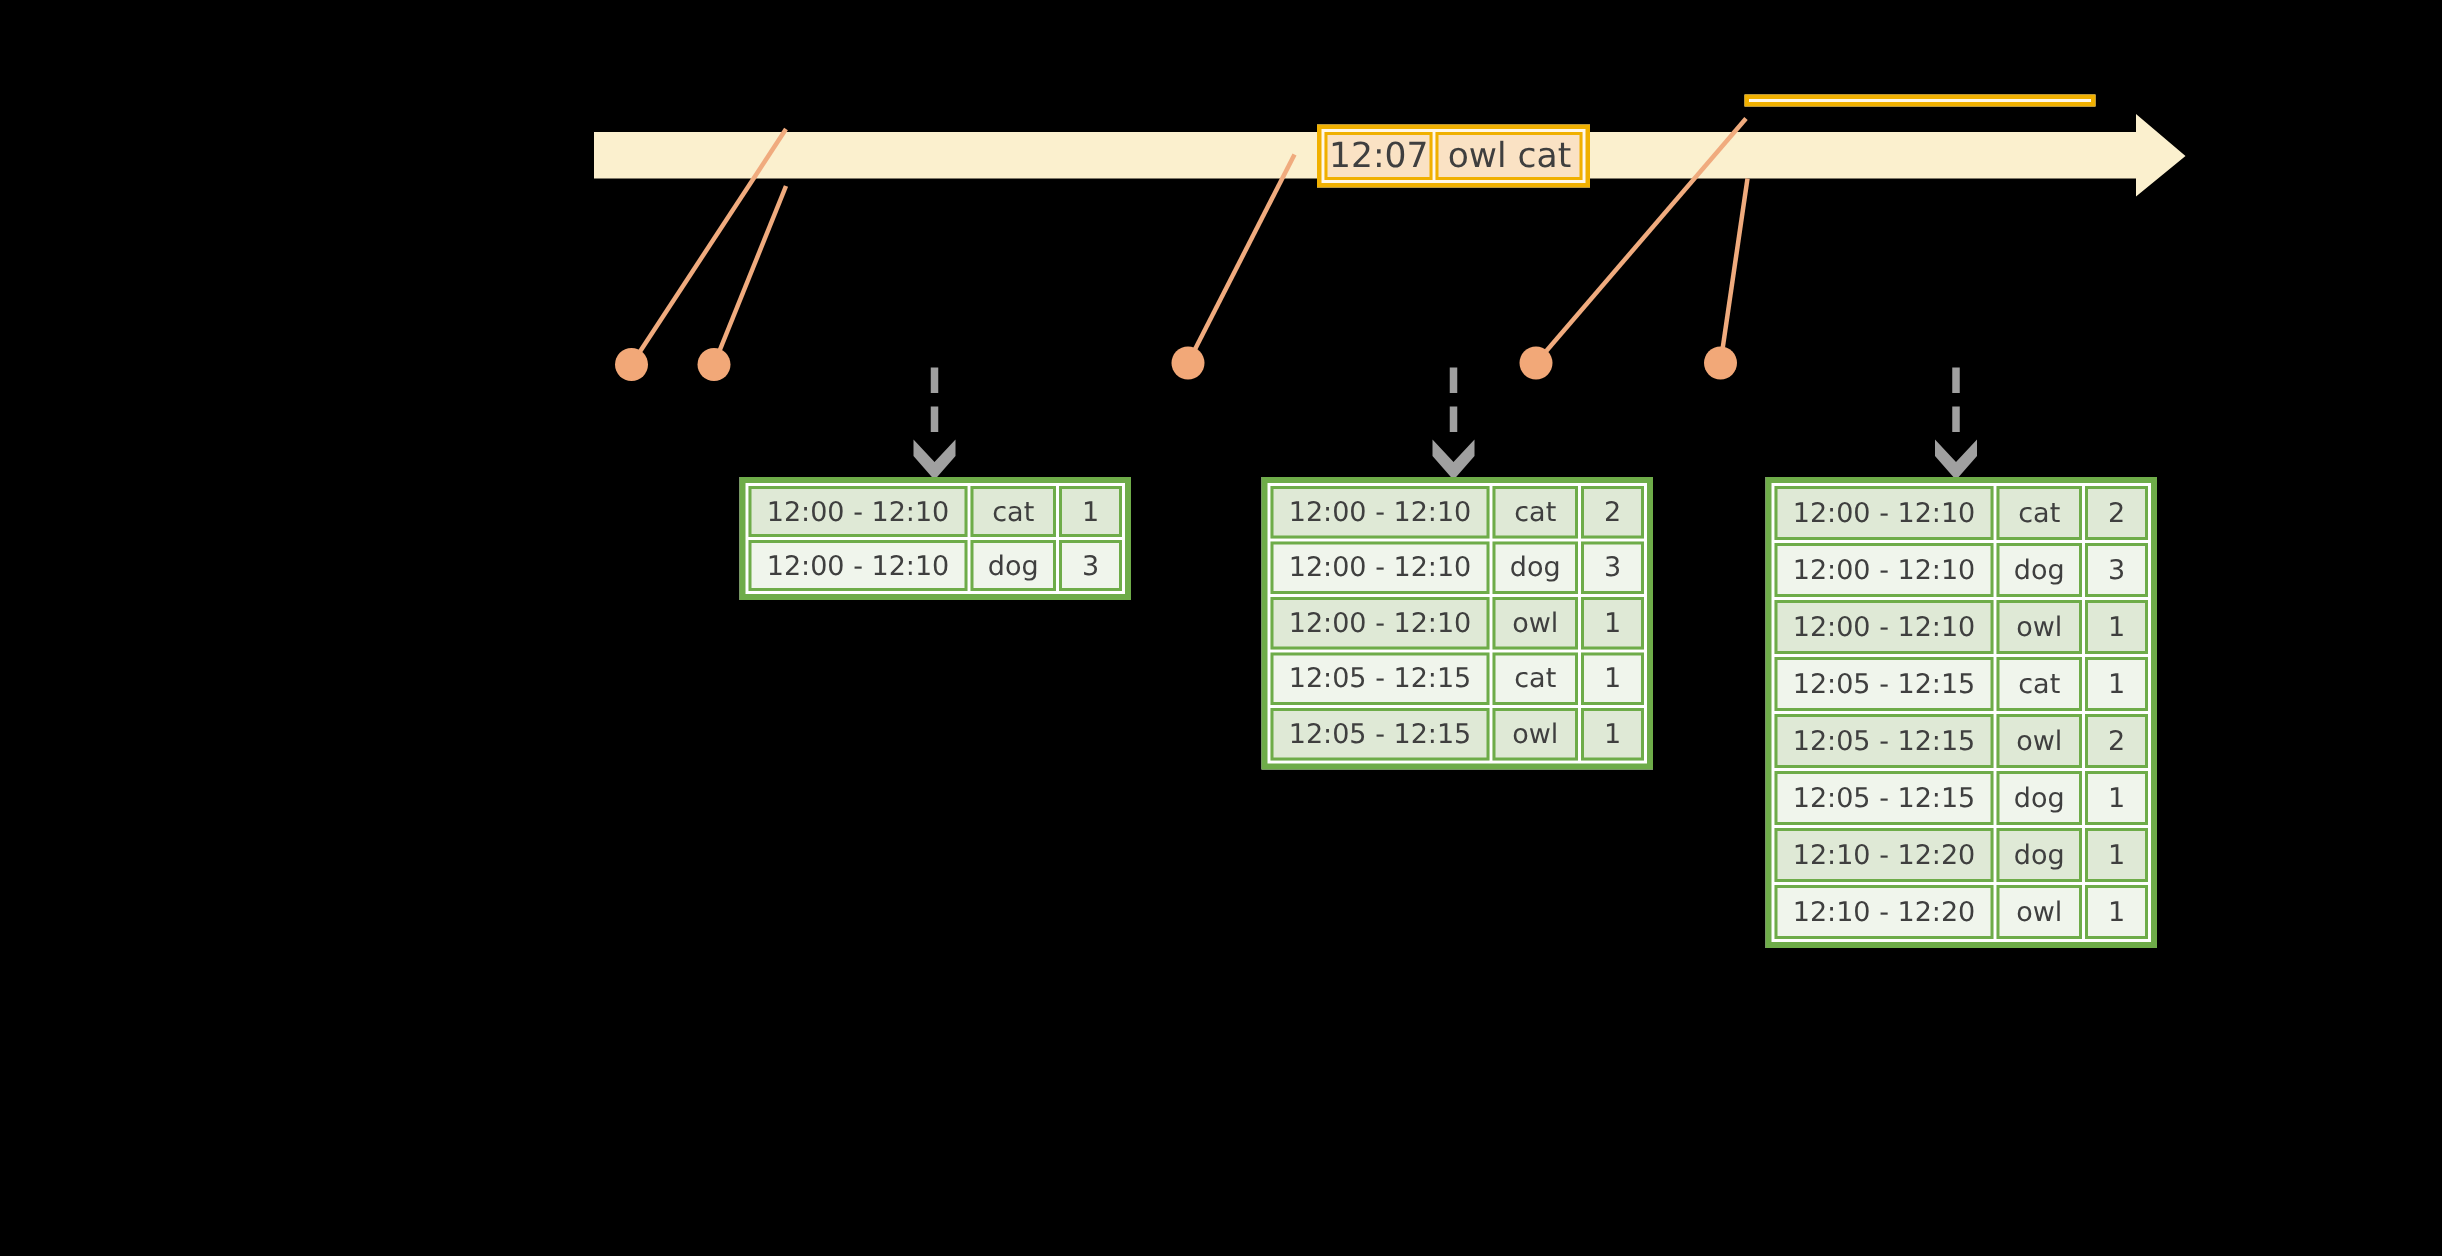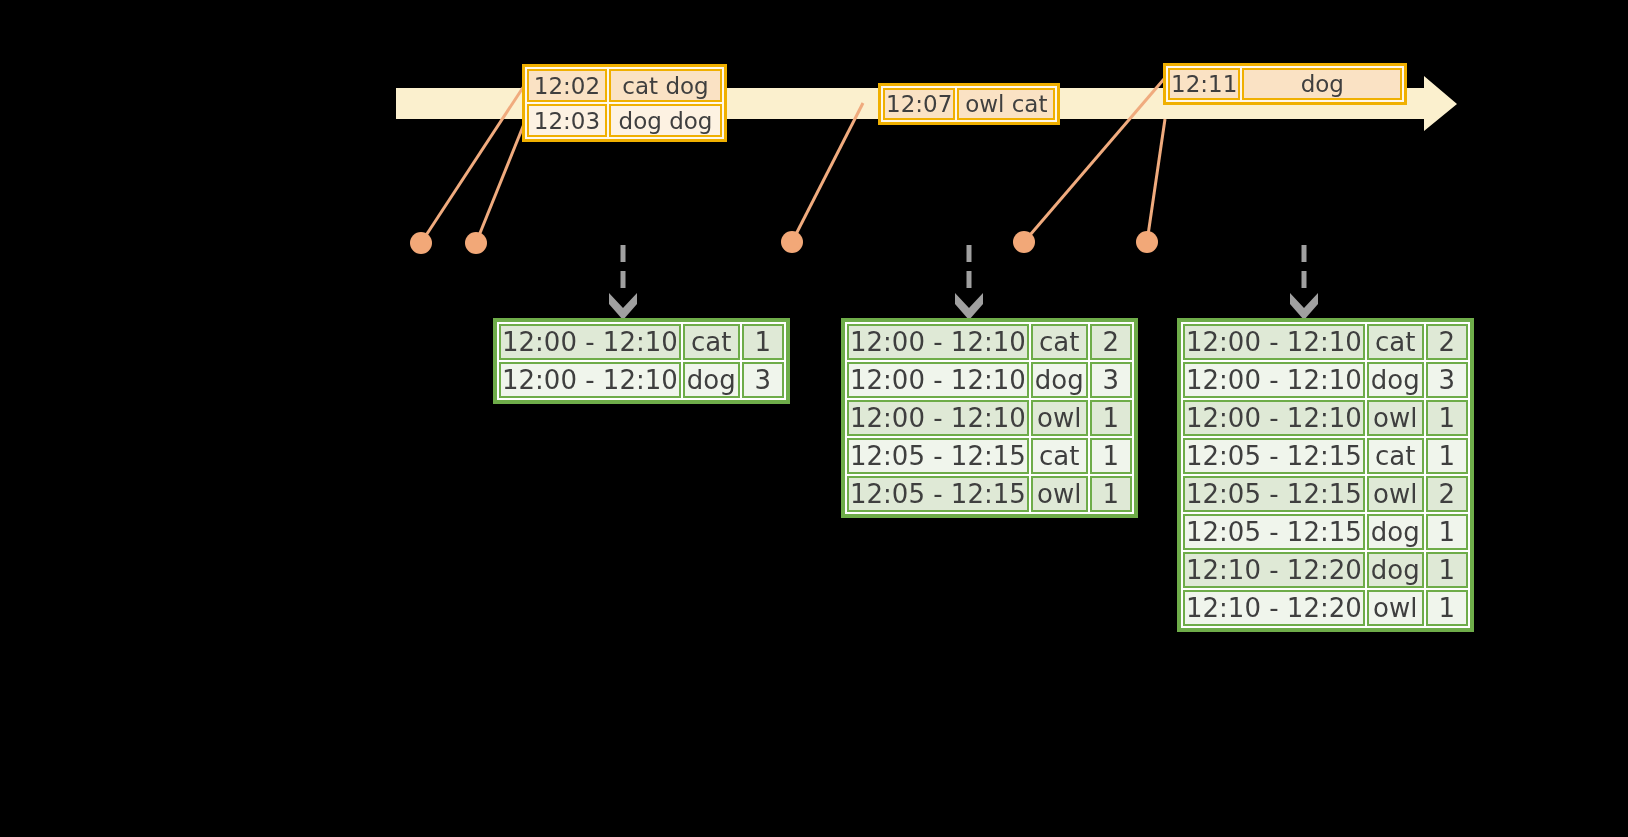--- a/index.html
+++ b/index.html
@@ -22,21 +22,21 @@
   .event-table {
     border:3px solid var(--event-border,#f0b000);
     background:#fff8ea; font-size:23px;
   }
   .event-table td { border:2px solid var(--event-border,#f0b000); }
   .event-table tr:nth-child(odd)  td { background:var(--event-row-peach,#fae2c4); }
   .event-table tr:nth-child(even) td { background:var(--event-row-cream,#fdf2e2); }
 
   .result-table {
     border:4px solid var(--result-border,#6eac49);
-    background:#ffffff; font-size:26px;
+    background:#ffffff; font-size:18px;
   }
   .result-table td { border:2px solid var(--result-border,#6eac49); }
   .result-table tr:nth-child(odd)  td { background:var(--result-row-green,#dfe9d6); }
   .result-table tr:nth-child(even) td { background:var(--result-row-light,#f0f5ec); }
 
   #event-table-1 { left:522px; top:64px; }
   #event-table-1 td { height:33px; }
   #event-table-1 col.c-time { width:80px; } #event-table-1 col.c-word { width:113px; }
 
   #event-table-2 { left:862px; top:83px;margin-left:16px; }
@@ -85,60 +85,40 @@
     <g>
       <line class="trigger-stem" x1="969" y1="245" x2="969" y2="297"></line>
       <path class="trigger-head" d="M 955,293 L 969,308 L 983,293 L 983,304 L 969,320 L 955,304 Z"></path>
     </g>
     <g>
       <line class="trigger-stem" x1="1304" y1="245" x2="1304" y2="297"></line>
       <path class="trigger-head" d="M 1290,293 L 1304,308 L 1318,293 L 1318,304 L 1304,320 L 1290,304 Z"></path>
     </g>
   </svg>
 
-  <table id="event-table-1" class="event-table">
-    <colgroup>
-        <col class="c-time">
-        <col class="c-word">
-      </colgroup>
-    <tbody>
-        <tr>
-          <td>12:02</td>
-          <td>cat dog</td>
-        </tr>
-        <tr>
-          <td>12:03</td>
-          <td>dog dog</td>
-        </tr>
-      </tbody>
-  </table>
 
   <table id="event-table-2" class="event-table">
     <colgroup>
         <col class="c-time">
         <col class="c-word">
       </colgroup>
     <tbody>
         <tr>
           <td>12:07</td>
           <td>owl cat</td>
         </tr>
       </tbody>
   </table>
 
   <table id="event-table-3" class="event-table">
     <colgroup>
         <col class="c-time">
         <col class="c-word">
       </colgroup>
     <tbody>
-        <tr>
-          <td>12:11</td>
-          <td>dog</td>
-        </tr>
       </tbody>
   </table>
 
   <table id="result-table-1" class="result-table">
     <colgroup>
         <col class="c-window">
         <col class="c-word">
         <col class="c-count">
       </colgroup>
     <tbody>

